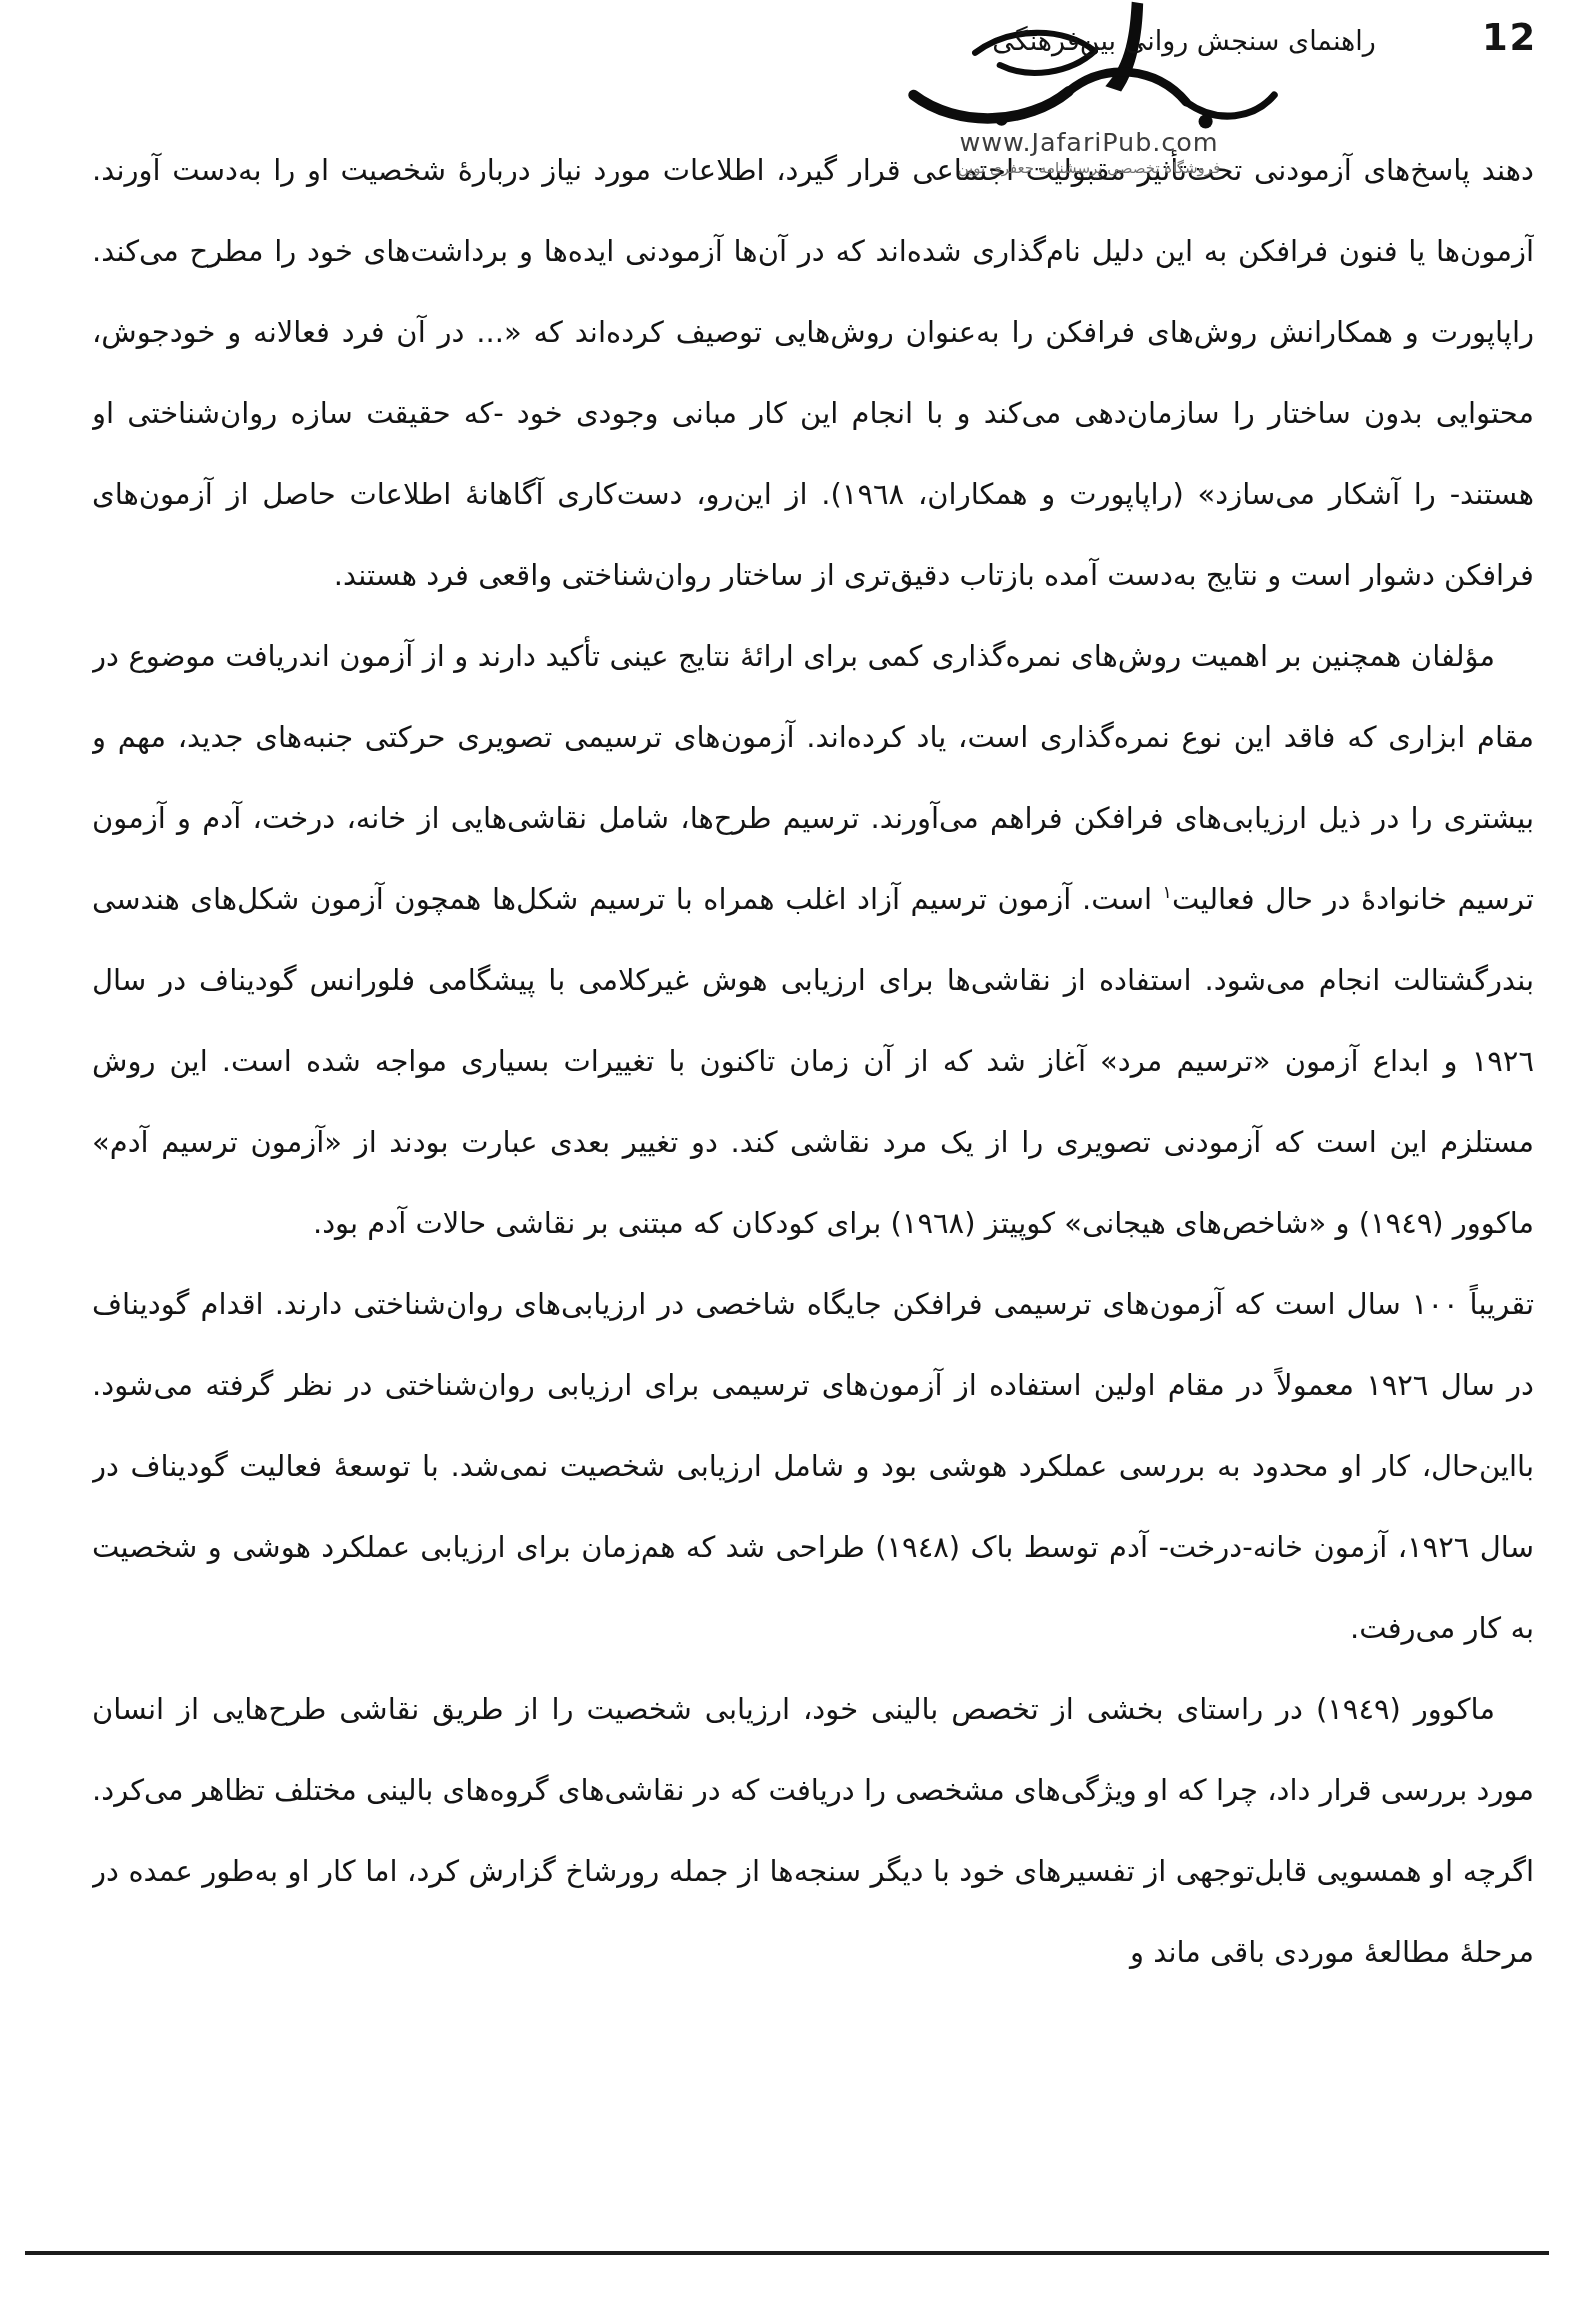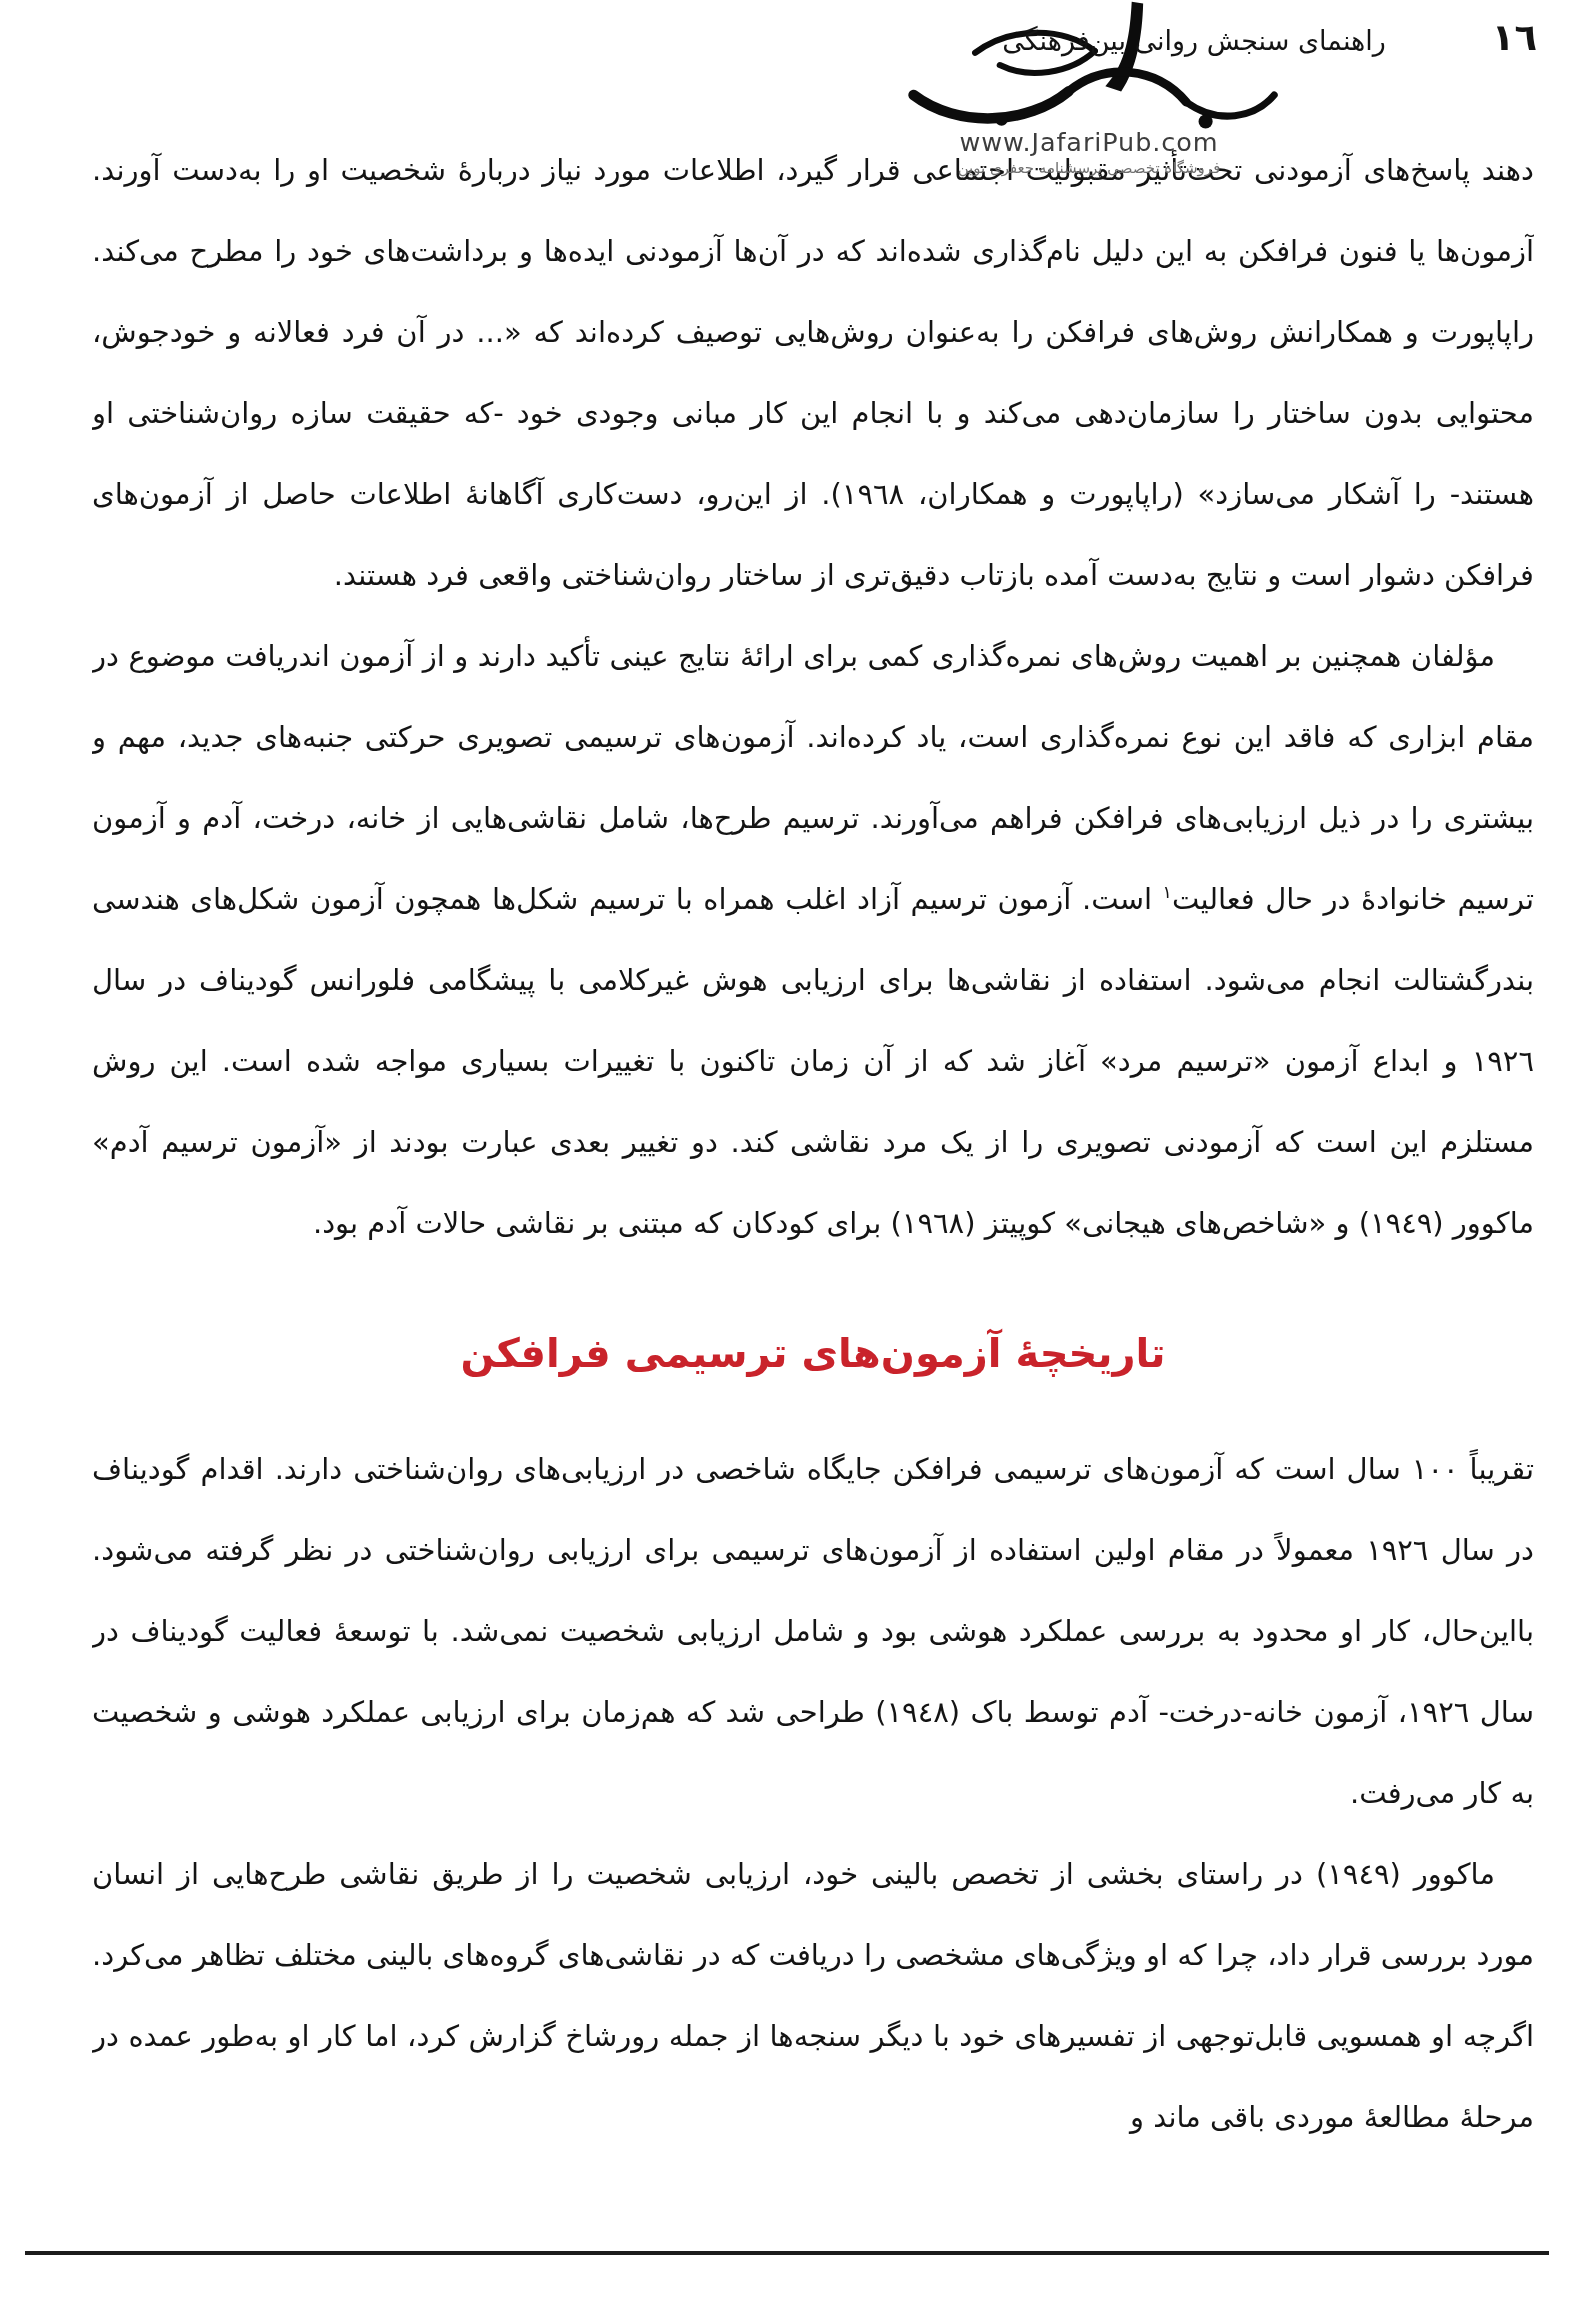--- a/index.html
+++ b/index.html
@@ -98,21 +98,21 @@
     color: #111111;
     padding-left: 3.5px;
   }
 </style>
 </head>
 <body>
 
 <div class="page">
 
   <div class="header">
-    <span class="page-number">١٦</span>
+    <span class="page-number">12</span>
     <span class="running-title">راهنمای سنجش روانی بین‌فرهنگی</span>
   </div>
 
   <div class="watermark">
     <span>
       <svg width="387" height="132" viewBox="0 0 440 150" fill="none" xmlns="http://www.w3.org/2000/svg">
 
         <path d="M268 2 C266 38 262 72 238 98 L256 104 C274 78 280 40 281 4 Z" fill="#0c0c0c"></path>
         <path d="M20 108 C70 146 150 142 196 104" stroke="#0c0c0c" stroke-width="12" stroke-linecap="round"></path>
         <path d="M196 104 C238 70 296 76 330 116" stroke="#0c0c0c" stroke-width="10" stroke-linecap="round"></path>
@@ -123,21 +123,20 @@
         <circle cx="120" cy="136" r="7" fill="#0c0c0c"></circle>
       </svg>
     </span>
     <div class="wm-url">www.JafariPub.com</div>
     <div class="wm-tagline">فروشگاه تخصصی پرسشنامه جعفری نوین</div>
   </div>
 
   <div class="content">
     <p>دهند پاسخ‌های آزمودنی تحت‌تأثیر مقبولیت اجتماعی قرار گیرد، اطلاعات مورد نیاز دربارهٔ شخصیت او را به‌دست آورند. آزمون‌ها یا فنون فرافکن به این دلیل نام‌گذاری شده‌اند که در آن‌ها آزمودنی ایده‌ها و برداشت‌های خود را مطرح می‌کند. راپاپورت و همکارانش روش‌های فرافکن را به‌عنوان روش‌هایی توصیف کرده‌اند که «... در آن فرد فعالانه و خودجوش، محتوایی بدون ساختار را سازمان‌دهی می‌کند و با انجام این کار مبانی وجودی خود -که حقیقت سازه روان‌شناختی او هستند- را آشکار می‌سازد» (راپاپورت و همکاران، ١٩٦٨). از این‌رو، دست‌کاری آگاهانهٔ اطلاعات حاصل از آزمون‌های فرافکن دشوار است و نتایج به‌دست آمده بازتاب دقیق‌تری از ساختار روان‌شناختی واقعی فرد هستند.</p>
     <p class="indent"><span>مؤلفان همچنین بر اهمیت روش‌های نمره‌گذاری کمی برای ارائهٔ نتایج عینی تأکید دارند و از آزمون اندریافت موضوع در مقام ابزاری که فاقد این نوع نمره‌گذاری است، یاد کرده‌اند. آزمون‌های ترسیمی تصویری حرکتی جنبه‌های جدید، مهم و بیشتری را در ذیل ارزیابی‌های فرافکن فراهم می‌آورند. ترسیم طرح‌ها، شامل نقاشی‌هایی از خانه، درخت، آدم و آزمون ترسیم خانوادهٔ در حال فعالیت</span><sup class="fn-ref">١</sup><span> است. آزمون ترسیم آزاد اغلب همراه با ترسیم شکل‌ها همچون آزمون شکل‌های هندسی بندرگشتالت انجام می‌شود. استفاده از نقاشی‌ها برای ارزیابی هوش غیرکلامی با پیشگامی فلورانس گودیناف در سال ١٩٢٦ و ابداع آزمون «ترسیم مرد» آغاز شد که از آن زمان تاکنون با تغییرات بسیاری مواجه شده است. این روش مستلزم این است که آزمودنی تصویری را از یک مرد نقاشی کند. دو تغییر بعدی عبارت بودند از «آزمون ترسیم آدم» ماکوور (١٩٤٩) و «شاخص‌های هیجانی» کوپیتز (١٩٦٨) برای کودکان که مبتنی بر نقاشی حالات آدم بود.</span></p>
-    <h2 class="section-heading">تاریخچهٔ آزمون‌های ترسیمی فرافکن</h2>
     <p>تقریباً ١٠٠ سال است که آزمون‌های ترسیمی فرافکن جایگاه شاخصی در ارزیابی‌های روان‌شناختی دارند. اقدام گودیناف در سال ١٩٢٦ معمولاً در مقام اولین استفاده از آزمون‌های ترسیمی برای ارزیابی روان‌شناختی در نظر گرفته می‌شود. بااین‌حال، کار او محدود به بررسی عملکرد هوشی بود و شامل ارزیابی شخصیت نمی‌شد. با توسعهٔ فعالیت گودیناف در سال ١٩٢٦، آزمون خانه-درخت- آدم توسط باک (١٩٤٨) طراحی شد که هم‌زمان برای ارزیابی عملکرد هوشی و شخصیت به کار می‌رفت.</p>
     <p class="indent">ماکوور (١٩٤٩) در راستای بخشی از تخصص بالینی خود، ارزیابی شخصیت را از طریق نقاشی طرح‌هایی از انسان مورد بررسی قرار داد، چرا که او ویژگی‌های مشخصی را دریافت که در نقاشی‌های گروه‌های بالینی مختلف تظاهر می‌کرد. اگرچه او همسویی قابل‌توجهی از تفسیرهای خود با دیگر سنجه‌ها از جمله رورشاخ گزارش کرد، اما کار او به‌طور عمده در مرحلهٔ مطالعهٔ موردی باقی ماند و</p>
   </div>
 
   <div class="footnote">
     <hr class="footnote-rule">
   </div>
 
 </div>
 

